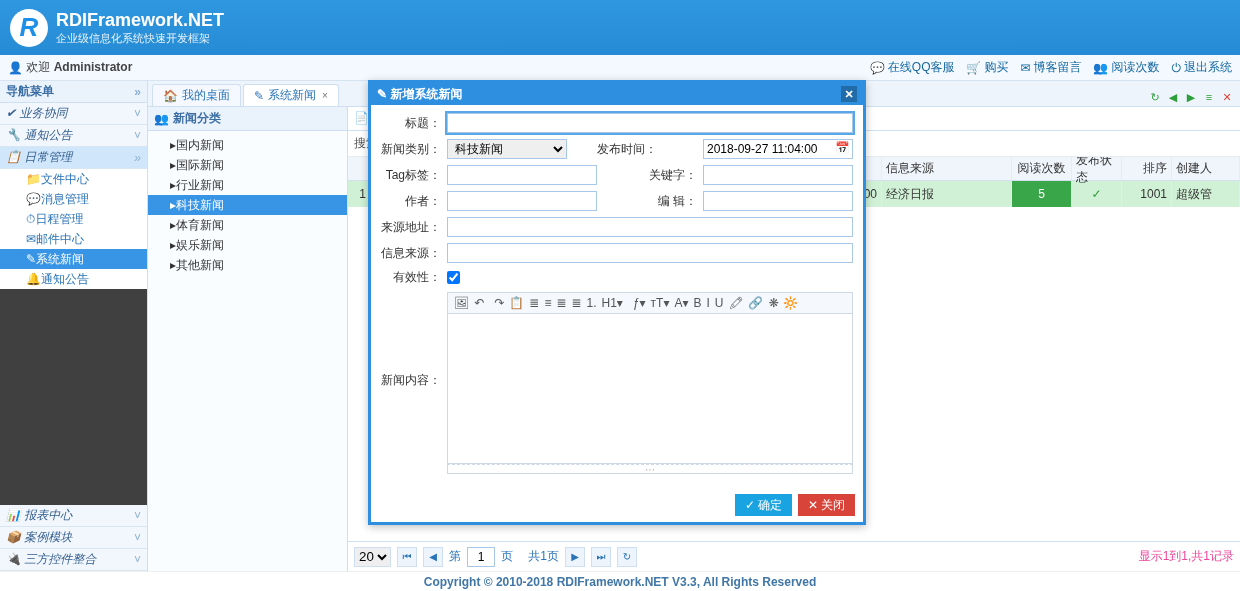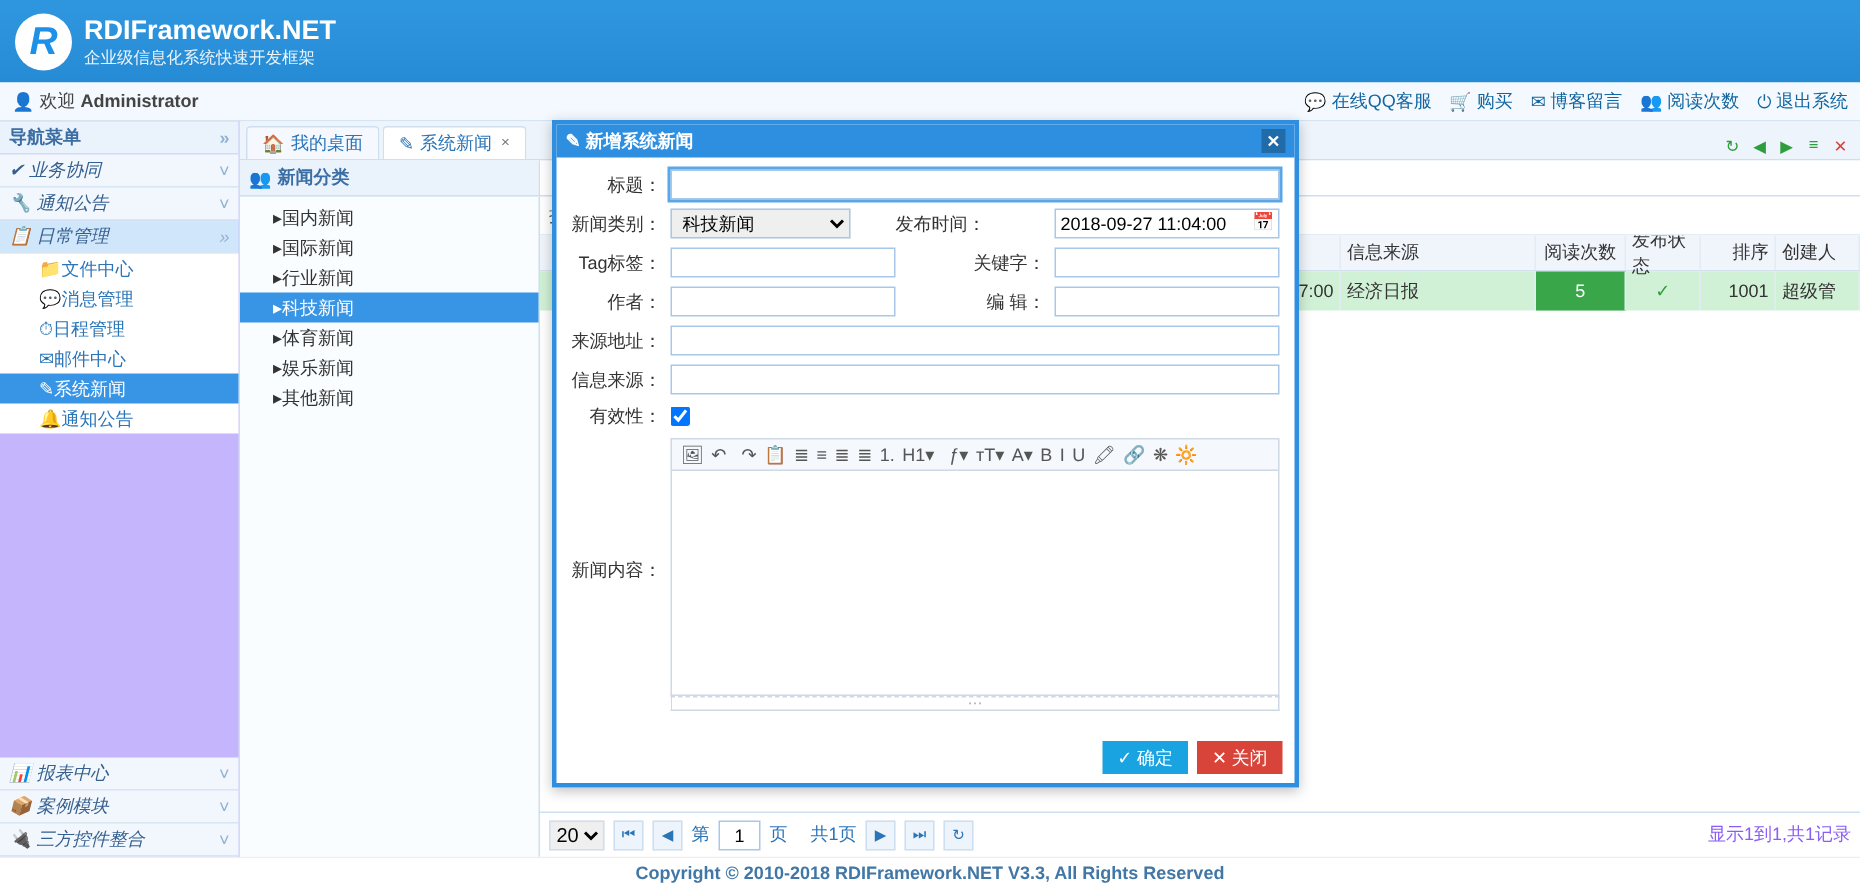--- a/index.html
+++ b/index.html
@@ -6,21 +6,21 @@
 body { font-family: "Microsoft YaHei", Arial, sans-serif; font-size:12px; color:#333; background:#fff; overflow:hidden; }
 .header { height:55px; background:linear-gradient(#2f97e0,#258bd4); color:#fff; display:flex; align-items:center; padding:0 10px; }
 .logo { width:38px; height:38px; background:#fff; border-radius:50%; display:flex; align-items:center; justify-content:center; font-size:26px; font-weight:bold; font-style:italic; color:#1e90e8; margin-right:8px;}
 .brand-title { font-size:18px; font-weight:bold; }
 .brand-sub { font-size:11px; opacity:.9; }
 .topbar { height:26px; background:#f4f9ff; border-bottom:1px solid #d6e4f1; display:flex; align-items:center; padding:0 8px; font-size:12px; }
 .topbar .welcome { color:#444; }
 .topbar .spacer { flex:1; }
 .topbar a { color:#1266a0; text-decoration:none; margin-left:12px; display:inline-flex; align-items:center; gap:3px;}
 .main { display:flex; height:calc(591px - 55px - 26px - 20px); }
-.sidebar { width:160px; background:#c4b5fd; border-right:1px solid #cddff0; display:flex; flex-direction:column; }
+.sidebar { width:148px; background:#404040; border-right:1px solid #cddff0; display:flex; flex-direction:column; }
 .nav-title { height:22px; background:#eaf2fb; border-bottom:1px solid #cddff0; padding:3px 6px; font-weight:bold; color:#3b6ea5; display:flex; justify-content:space-between; align-items:center;}
 .nav-group { height:22px; display:flex; align-items:center; padding:0 6px; background:#f2f7fd; border-bottom:1px solid #d8e6f2; cursor:pointer; justify-content:space-between; color:#355f8f;font-style:italic;}
 .nav-group.active { background:#cfe6fb;justify-content:space-between; }
 .nav-items { background:#fff; }
 .nav-item { height:20px; display:flex; align-items:center; padding-left:26px; cursor:pointer; color:#2a74b8; }
 .nav-item.selected { background:#3895e6; color:#fff; }
 .nav-bottom { margin-top:auto; }
 .content { flex:1; display:flex; position:relative; }
 .newscat { width:200px; border-right:1px solid #cddff0; background:#fafdff; }
 .cat-head { height:24px; background:#eaf2fb; border-bottom:1px solid #cddff0; padding:3px 6px; display:flex; align-items:center; gap:4px; font-weight:bold; color:#3b6ea5;}
@@ -37,21 +37,21 @@
 .search-row { height:26px; border-bottom:1px solid #e4ecf4; display:flex; align-items:center; padding:0 6px; gap:4px; color:#555;}
 .grid { flex:1; overflow:hidden; }
 .grid-head { height:24px; background:#f0f5fb; border-bottom:1px solid #d3e0ee; display:flex; align-items:center; font-weight:normal; color:#333;}
 .grid-head > div, .grid-row > div { padding:0 4px; border-right:1px solid #e3ebf4; height:100%; display:flex; align-items:center; }
 .grid-row { height:26px; background:#d1f1d6; display:flex; align-items:center; }
 .col-idx{width:30px;justify-content:center;} .col-chk{width:24px;justify-content:center;}
 .col-time{width:480px;justify-content:flex-end; padding-right:6px;}
 .col-src{width:130px;} .col-reads{width:60px;justify-content:center;background:#3aa64a;color:#fff;}
 .col-pub{width:50px;justify-content:center;} .col-sort{width:50px;justify-content:flex-end;} .col-creator{flex:1;}
 .pager { height:30px; border-top:1px solid #cddff0; display:flex; align-items:center; padding:0 6px; gap:6px; color:#2a74b8;}
-.pager .info { margin-left:auto; color:#8b5cf6;}
+.pager .info { margin-left:auto; color:#ec4899;}
 .footer { height:20px; text-align:center; font-size:12px; font-weight:bold; color:#4177a6; padding-top:3px; background:#fff; border-top:1px solid #eee;}
 .chev::before { content:"»"; color:#8fb2d4;}
 .chev-down::before { content:"˅"; color:#8fb2d4;}
 
 
 .modal { position:absolute; left:368px; top:80px; width:498px; border:3px solid #2e8fe0; background:#fff; box-shadow:0 2px 8px rgba(0,0,0,.25); }
 .modal-head { height:22px; background:#2e8fe0; color:#fff; display:flex; align-items:center; padding:0 6px; font-weight:bold;}
 .modal-head .close { margin-left:auto; width:16px; height:16px; background:#226ba9; color:#fff; display:flex; align-items:center; justify-content:center; cursor:pointer; font-size:11px;}
 .modal-body { padding:8px 10px; }
 .form-row { display:flex; align-items:center; margin-bottom:6px; gap:6px;}

